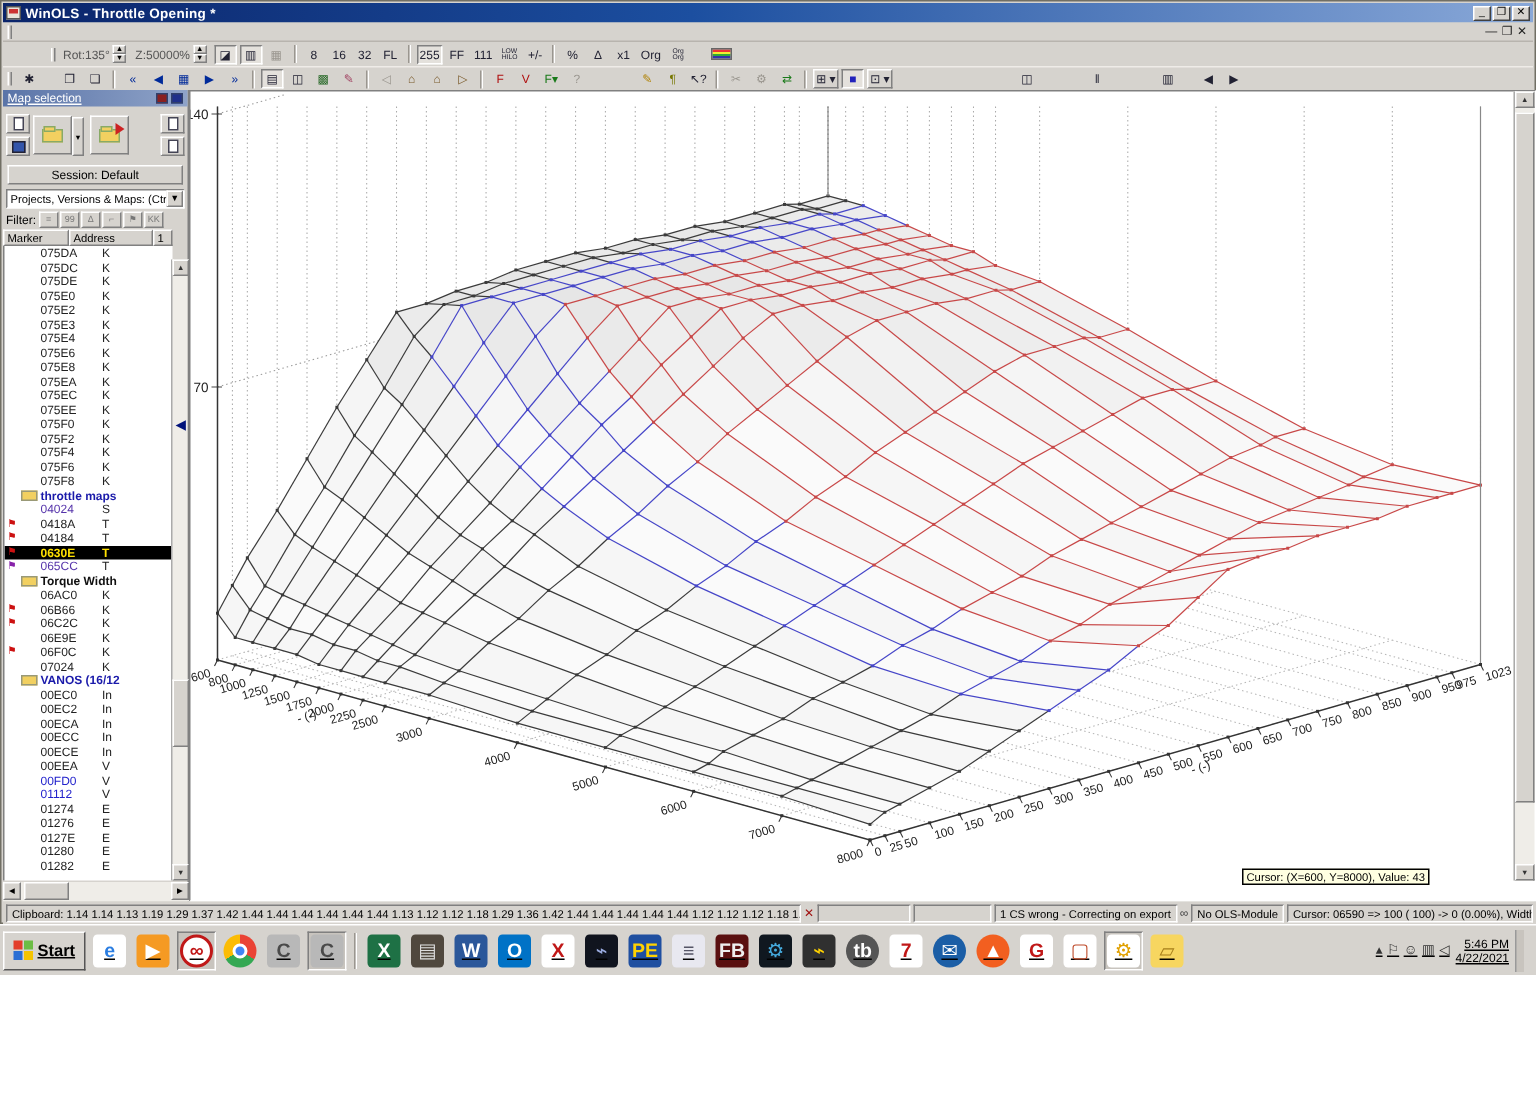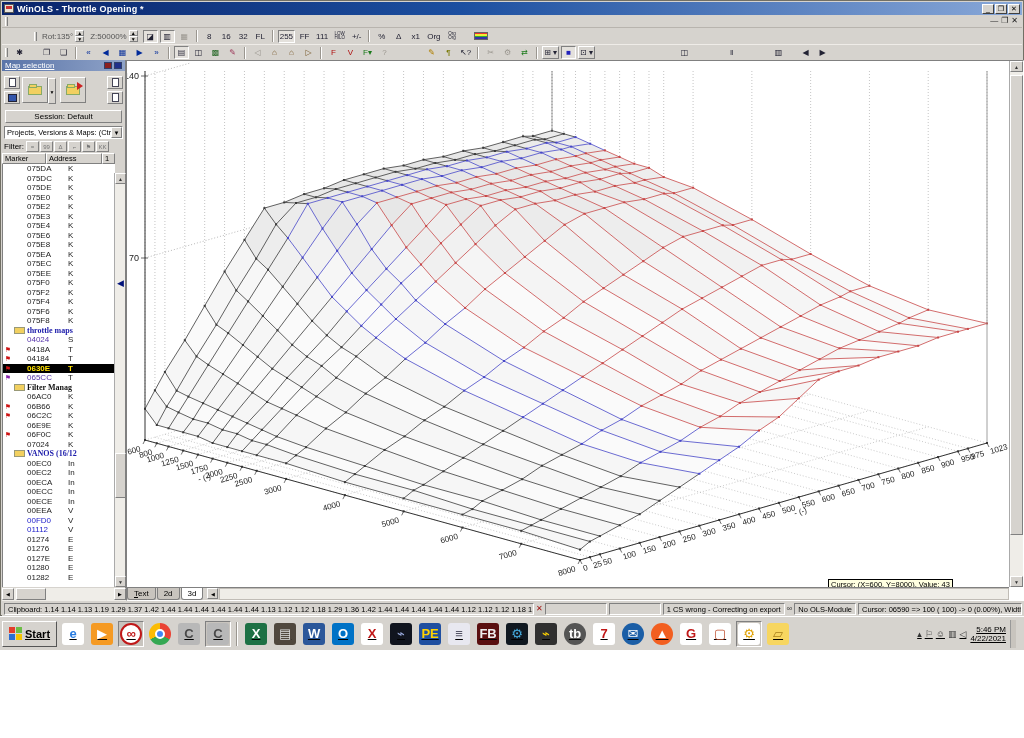--- a/index.html
+++ b/index.html
@@ -78,21 +78,21 @@
   .fbtn { width:13px; height:11px; background:#d6d3ce; border:1px solid; border-color:#fff #808080 #808080 #fff;
     font-size:6px; color:#777; text-align:center; line-height:10px; }
   .listhdr { display:flex; height:11px; font-size:7.5px; }
   .hcell { background:#d6d3ce; border:1px solid; border-color:#fff #808080 #808080 #fff; padding:0 2px; white-space:nowrap; overflow:hidden; }
   #maplist { position:absolute; left:0; top:104px; bottom:14px; width:113px; background:#fff; overflow:hidden;
     border-left:1px solid #808080; font-size:8px; }
   .mrow { display:flex; height:9.5px; line-height:9.5px; align-items:center; }
   .mrow .flag { width:10px; text-align:center; font-size:7px; }
   .mrow .addr { width:55px; text-align:left; padding-left:14px; color:#222; }
   .mrow .typ { width:18px; color:#222; }
-  .mrow.folder .addr { font-weight:bold; padding-left:2px;font-family:Liberation Serif, serif; }
+  .mrow.folder .addr { font-weight:bold; padding-left:2px; }
   .mrow .fold-ic { width:11px; height:7px; background:#f2d060; border:1px solid #997; margin-left:1px; }
   .mrow.sel { background:#000; }
   .mrow.sel .addr { color:#ffe000; font-weight:bold; }
   .mrow.sel .typ { color:#ffe000; font-weight:bold; }
   #lp-vscroll { position:absolute; right:0; top:113px; bottom:14px; width:11px; background:#efede8; border-left:1px solid #aaa; }
   .sb-arrow { position:absolute; left:0; width:11px; height:11px; background:#d6d3ce; border:1px solid; border-color:#fff #808080 #808080 #fff; font-size:5px; text-align:center; line-height:10px; color:#333; }
   #lp-thumb { position:absolute; left:0; width:11px; background:#d6d3ce; border:1px solid; border-color:#fff #808080 #808080 #fff; }
   #lp-hscroll { position:absolute; left:0; bottom:0; height:13px; width:124px; background:#efede8; display:flex; }
   #lp-hscroll .hbtn { width:12px; height:12px; background:#d6d3ce; border:1px solid; border-color:#fff #808080 #808080 #fff; font-size:5px; line-height:11px; text-align:center; }
   #lp-hscroll .htrack { flex:1; position:relative; }
@@ -428,21 +428,21 @@
               <span class="typ">T</span>
             </div>
             <div class="mrow">
               <span class="flag" style="color: rgb(136, 34, 170);">⚑</span>
               <span class="addr" style="color: rgb(85, 51, 170);">065CC</span>
               <span class="typ">T</span>
             </div>
             <div class="mrow folder">
               <span class="flag"></span>
               <span class="fold-ic"></span>
-              <span class="addr" style="color: rgb(17, 17, 17); width: 70px;">Filter Manag</span>
+              <span class="addr" style="color: rgb(17, 17, 17); width: 70px;">Torque Width</span>
               <span class="typ"></span>
             </div>
             <div class="mrow">
               <span class="flag"></span>
               <span class="addr">06AC0</span>
               <span class="typ">K</span>
             </div>
             <div class="mrow">
               <span class="flag" style="color: rgb(204, 17, 17);">⚑</span>
               <span class="addr">06B66</span>
@@ -2065,29 +2065,20 @@
             <text x="864" y="393" font-size="8" text-anchor="start" fill="#222" transform="rotate(-16 864 393)">1023</text>
             <text x="72" y="421" font-size="8" fill="#222" transform="rotate(-16 72 421)">-  (-)</text>
             <text x="668" y="455" font-size="8" fill="#222" transform="rotate(-16 668 455)">-  (-)</text>
           </svg>
         <div id="cursor-tip">Cursor: (X=600, Y=8000), Value: 43</div>
         <div id="cp-vscroll">
           <span class="sb-arrow" style="top:0;width:13px;">▲</span>
           <div id="cp-thumb" style="top:14px;height:460px;"></div>
           <span class="sb-arrow" style="bottom:0;width:13px;">▼</span>
         </div>
-        <div id="tabbar">
-          <span id="tabs" style="display:flex;">
-              <span class="tab"><span class="tab-first-letter">T</span>ext</span>
-              <span class="tab">2d</span>
-              <span class="tab active">3d</span>
-            </span>
-          <span class="tabarrow">◀</span>
-          <span class="tabtrack"></span>
-        </div>
       </div>
     </div>
 
     <div id="statusbar">
       <span class="sseg" style="width:530px;">Clipboard: 1.14 1.14 1.13 1.19 1.29 1.37 1.42 1.44 1.44 1.44 1.44 1.44 1.44 1.13 1.12 1.12 1.18 1.29 1.36 1.42 1.44 1.44 1.44 1.44 1.44 1.12 1.12 1.12 1.18 1.28 1.36 1.41 1.44 1.4</span>
       <span style="color:#a01010;font-weight:bold;font-size:8px;">✕</span>
       <span class="sseg" style="width:62px;"></span>
       <span class="sseg" style="width:52px;"></span>
       <span class="sseg">1 CS wrong - Correcting on export</span>
       <span style="font-size:8px;color:#444;">∞</span>

